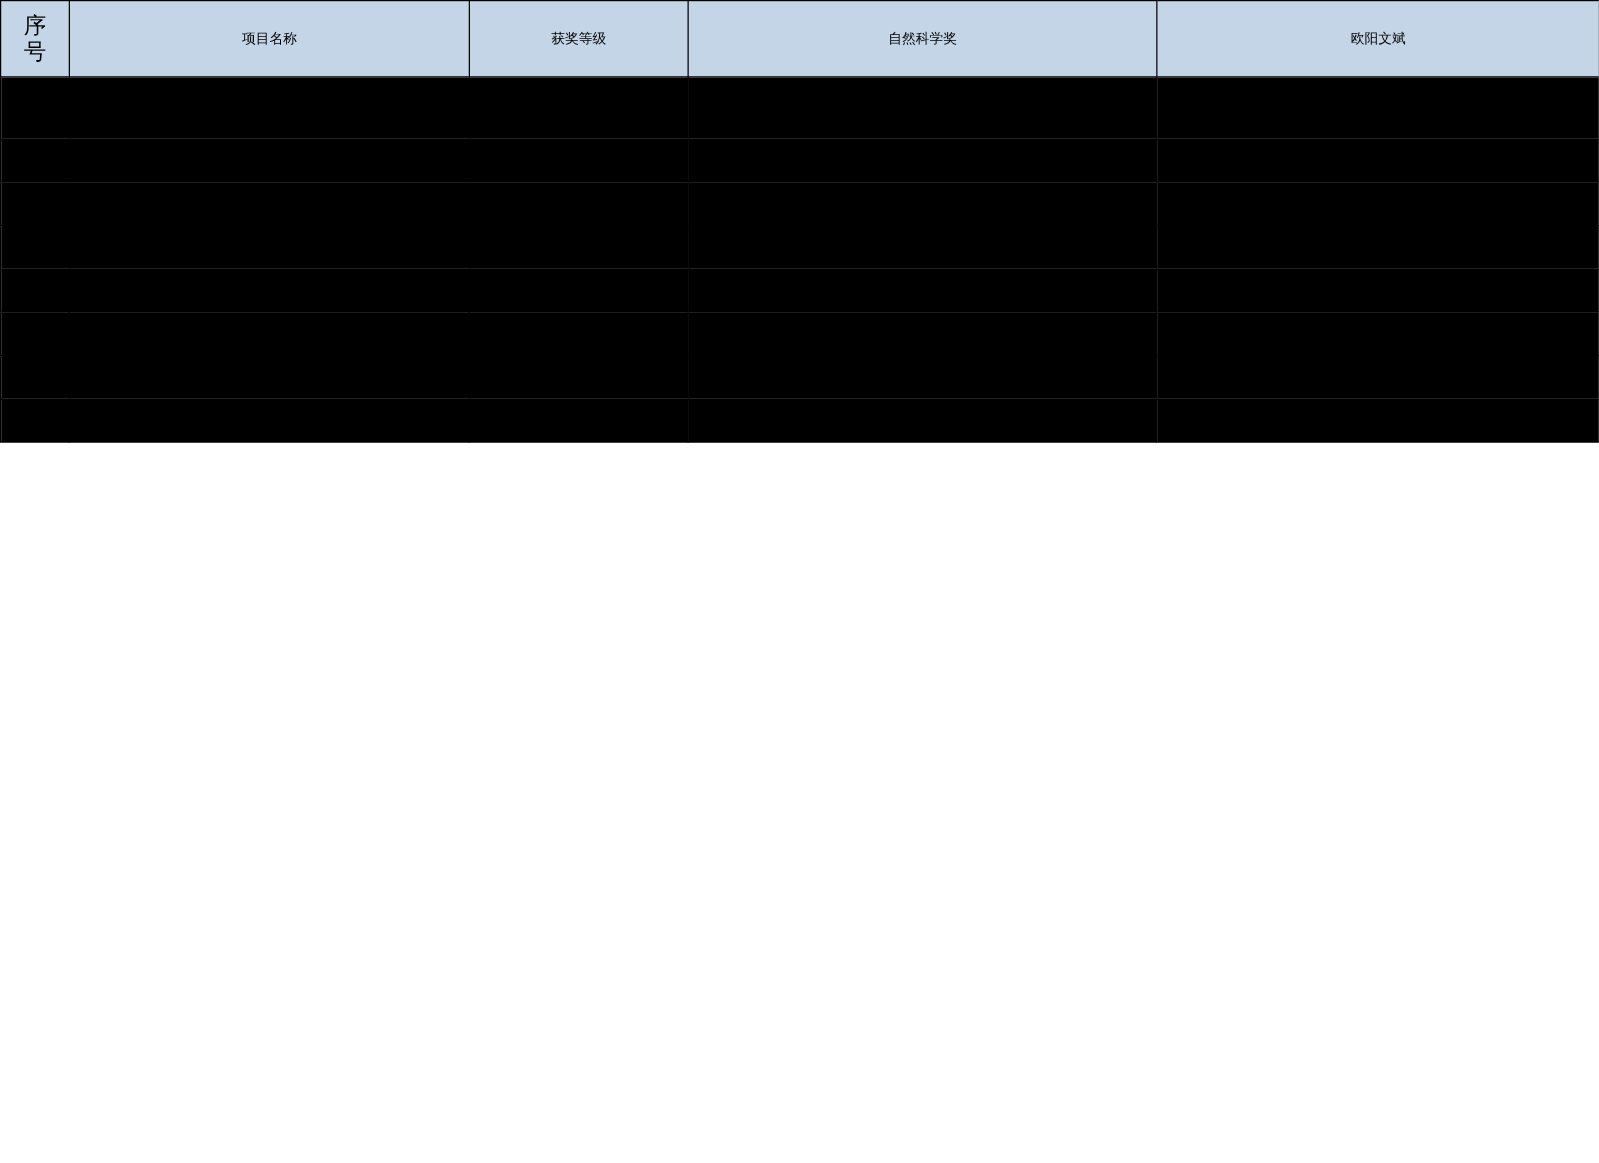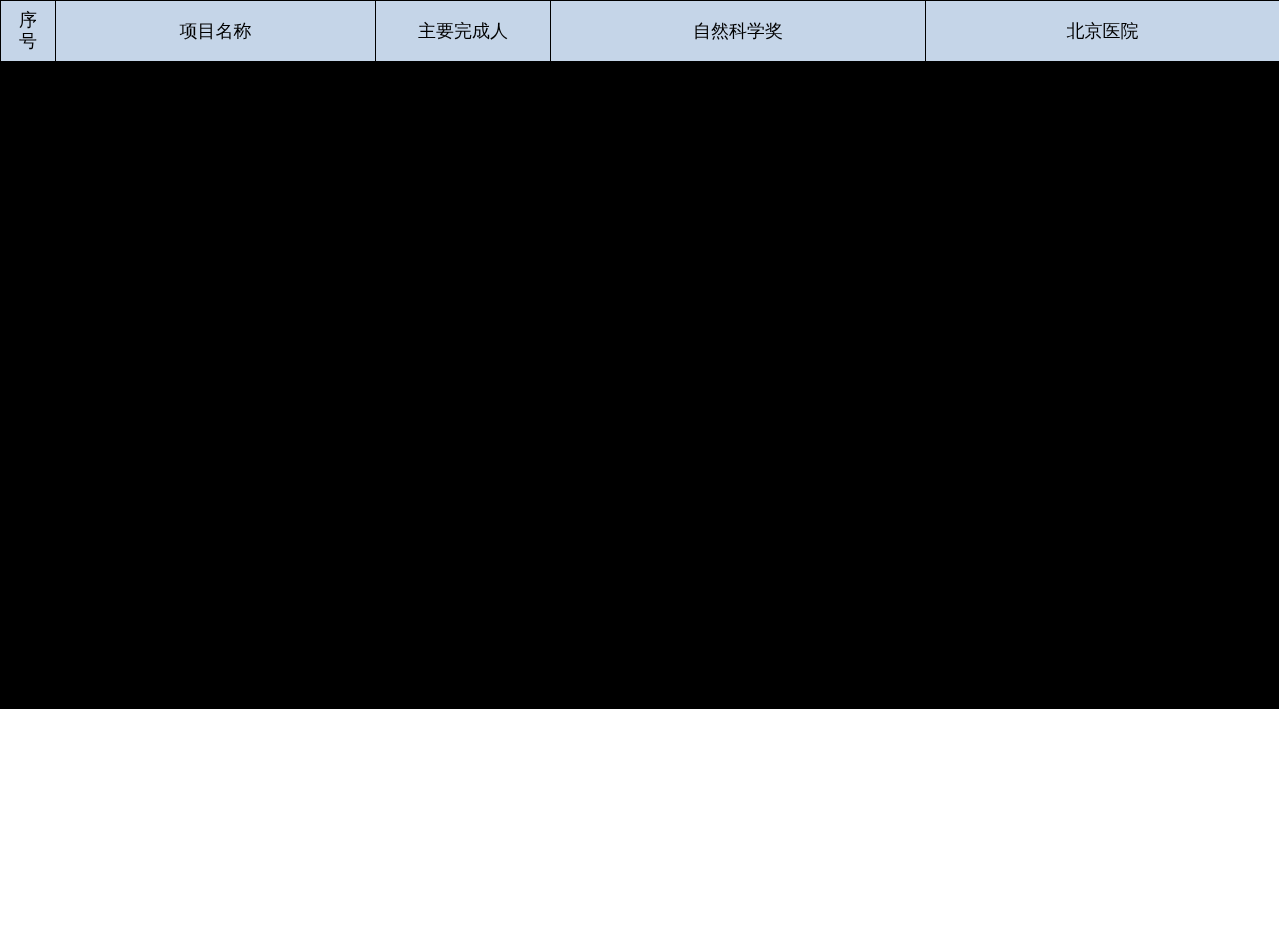--- a/index.html
+++ b/index.html
@@ -29,21 +29,21 @@
   table.award-table col.c-name  { width: 320px; }
   table.award-table col.c-level { width: 175px; }
   table.award-table col.c-unit  { width: 375px; }
   table.award-table col.c-person{ width: 354px; }
 
   table.award-table th,
   table.award-table td {
     border: 1px solid #000000;
     vertical-align: middle;
     padding: 2px 4px;
-    font-size: 18px;
+    font-size: 11px;
     line-height: 1.35;
     color: #000000;
   }
   thead th {
     background: #c5d5e8;
     text-align: center;
     font-weight: normal;
     height: 56px;
     font-size: 19px;
   }
@@ -85,23 +85,23 @@
       <col class="c-unit">
       <col class="c-person">
     </colgroup>
     <thead>
       <tr>
         <th class="seq">
           <span>序</span><br>
           <span>号</span>
         </th>
         <th>项目名称</th>
-        <th>主要完成人</th>
+        <th>获奖等级</th>
         <th>自然科学奖</th>
-        <th>北京医院</th>
+        <th>欧阳文斌</th>
       </tr>
     </thead>
     <tbody>
       <tr>
         <td class="cell-no">1</td>
         <td class="cell-name">先天性心脏病介入治疗关键技术转化和新产品推广应用</td>
         <td class="cell-level">
           <span class="lvl-line">技术发明奖</span>
           <span class="lvl-line sub">二等奖</span>
         </td>

